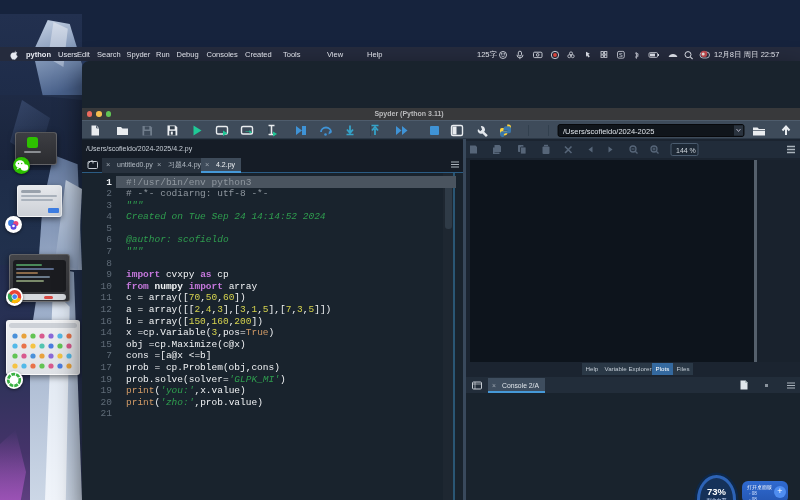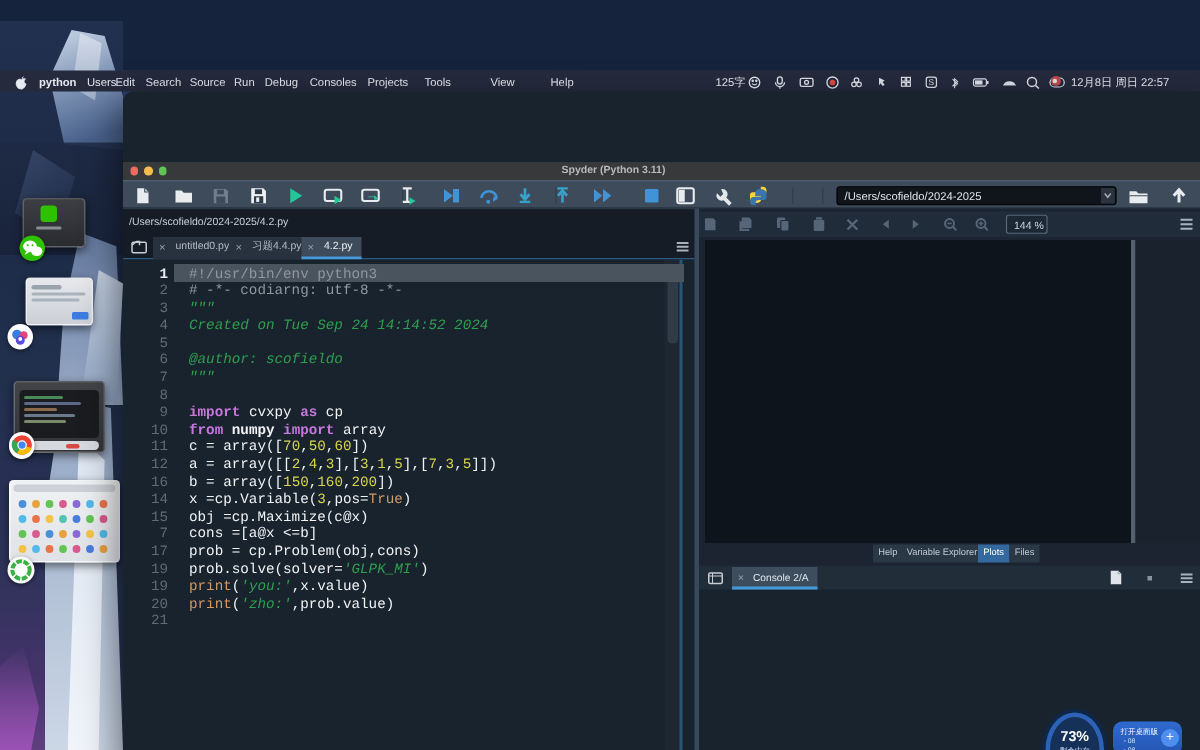--- a/index.html
+++ b/index.html
@@ -291,25 +291,25 @@
 </div>
 <div id="wm" class="abs">CSDN @2401_84730070</div>
 <div id="menubar" class="abs">
   <svg class="it" style="left:10px;top:2.5px;" width="9" height="10">
       <path d="M4.5 3 q-2 -1 -3.3 .8 q-1.3 2.2 .5 4.6 q.9 1.2 1.9 .8 q.7 .5 1.6 0 q1.9 -1.3 2.2 -3.2 q-1.5 -.6 -1.3 -2 q.2 -.9 1 -1.3 q-1 -1 -2.6 .3 z M4.7 2.9 q-.2 -1.3 1.1 -1.9" fill="#e7eaf2" stroke="#e7eaf2" stroke-width=".4"></path>
     </svg>
   <span class="it" style="left:26px;font-weight:bold;">python</span>
   <span class="it" style="left:58px;">Users</span>
   <span class="it" style="left:77px;">Edit</span>
   <span class="it" style="left:97px;">Search</span>
-  <span class="it" style="left:126.5px;">Source</span>
+  <span class="it" style="left:126.5px;">Spyder</span>
   <span class="it" style="left:156px;">Run</span>
   <span class="it" style="left:176.5px;">Debug</span>
   <span class="it" style="left:206.5px;">Consoles</span>
-  <span class="it" style="left:245px;">Projects</span>
+  <span class="it" style="left:245px;">Created</span>
   <span class="it" style="left:283px;">Tools</span>
   <span class="it" style="left:327px;">View</span>
   <span class="it" style="left:367px;">Help</span>
   <span class="it" style="left:477px;">125字</span>
   <svg class="it" style="left:498px;top:2.5px;" width="216" height="10">
     <g fill="none" stroke="#dfe3ec" stroke-width=".9">
       <circle cx="5" cy="5" r="3.5"></circle>
         <path d="M3.3 5.8 Q5 7.4 6.7 5.8" stroke-width=".7"></path>
         <circle cx="3.8" cy="3.9" r=".4" fill="#dfe3ec"></circle>
         <circle cx="6.2" cy="3.9" r=".4" fill="#dfe3ec"></circle>

